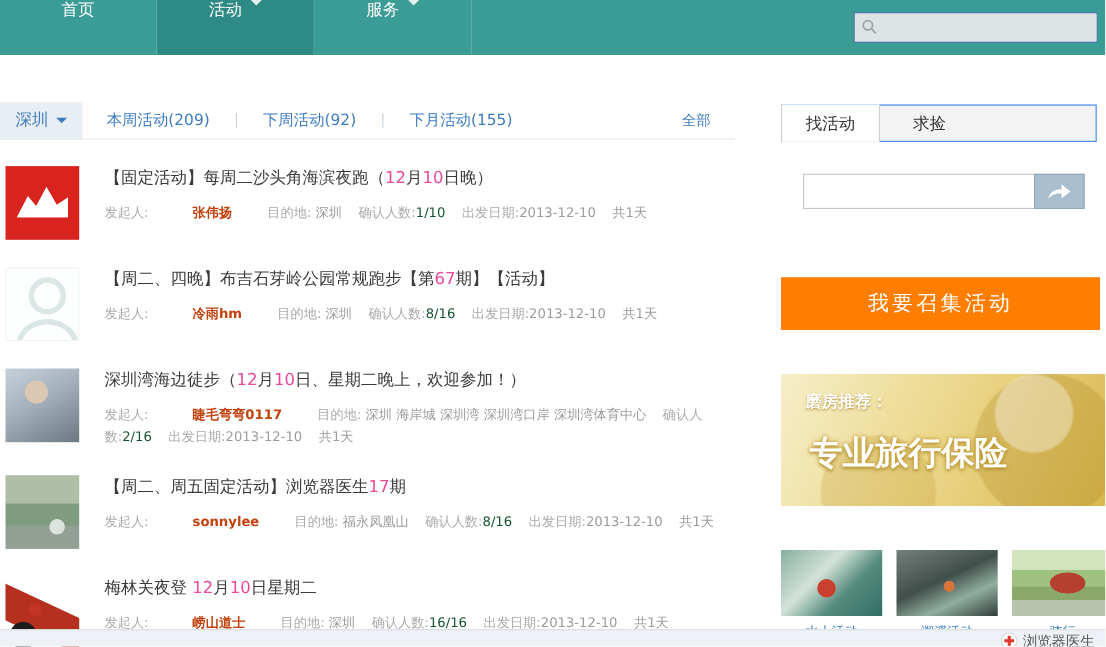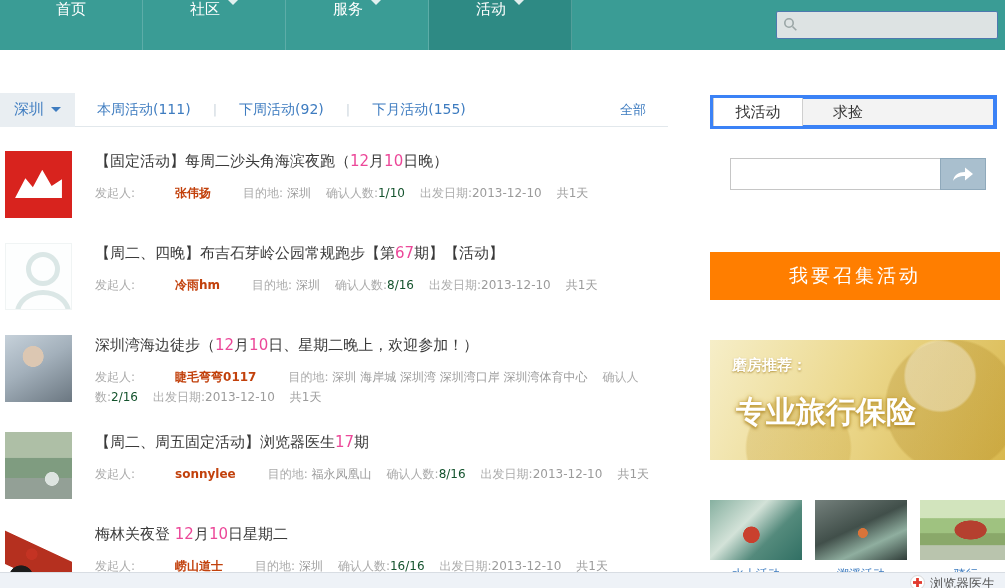--- a/index.html
+++ b/index.html
@@ -60,21 +60,21 @@
   .item-title { font-size:15px; color:#3a3a3a; margin-bottom:12px; cursor:pointer; }
   .item-title .hl { color:#ec4899; }
   .item-meta { font-size:12px; color:#ababab; line-height:20px; max-width:575px; }
   .mgroup { margin-right:15px; white-space:normal; }
   .mgroup.first { margin-right:32px; }
   .meta-val { color:#9b9b9b; }
   .meta-org { color:#c2410c; font-weight:bold;margin-left:40px; }
   .meta-num { color:#14532d; }
 
   
-  .tabs { display:flex; width:287px; height:34px; background:#f3f3f3; border:4px solid #3b82f6; }
+  .tabs { display:flex; width:287px; height:34px; background:#f3f3f3; border:1px solid #3b82f6; }
   .tab { width:90px; display:flex; align-items:center; justify-content:center; font-size:15px; color:#333; cursor:pointer; }
   .tab.active { background:#fff; border-right:1px solid #cfcfcf; margin:-1px 0 -1px -1px; border-left:1px solid #cfcfcf; }
   .side-search { display:flex; margin:29px 0 0 20px; }
   .side-search input { width:210px; height:32px; border:1px solid #c6c6c6; border-right:none; padding:0 8px;
                        font-size:13px; color:#555; outline:none; }
   .side-search button { width:46px; height:32px; background:#a9bfce; border:1px solid #8fa9bb;
                         display:flex; align-items:center; justify-content:center; cursor:pointer; }
   .cta { margin-top:62px; width:290px; height:48px; background:#FF7E00; color:#fff; font-size:19px;
          letter-spacing:3px; display:flex; align-items:center; justify-content:center; cursor:pointer;
          border:none; font-family:inherit; }
@@ -112,50 +112,46 @@
 </style>
 </head>
 <body>
 
 <div class="page">
 
   <div class="nav">
     <div class="nav-item">
       <span>首页</span>
     </div>
-    <div class="nav-item">
-      <span>社区</span>
+    <div class="nav-item active">
+      <span>活动</span>
       <span class="caret"></span>
     </div>
     <div class="nav-item">
       <span>服务</span>
-      <span class="caret"></span>
-    </div>
-    <div class="nav-item active">
-      <span>活动</span>
       <span class="caret"></span>
     </div>
     <div class="nav-search">
       <svg class="mag" width="15" height="15" viewBox="0 0 15 15">
         <circle cx="6" cy="6" r="4.2" fill="none" stroke="#9aa6a6" stroke-width="1.6"></circle>
         <line x1="9.5" y1="9.5" x2="13.3" y2="13.3" stroke="#9aa6a6" stroke-width="1.6"></line>
       </svg>
       <input type="text" placeholder="" style="">
     </div>
   </div>
 
   <div class="content">
 
     <div class="main">
       <div class="filterbar">
         <div class="city-box">
           <span>深圳</span>
           <span class="caret-blue"></span>
         </div>
-        <a class="filter-link">本周活动(111)</a>
+        <a class="filter-link">本周活动(209)</a>
         <span class="filter-sep">|</span>
         <a class="filter-link">下周活动(92)</a>
         <span class="filter-sep">|</span>
         <a class="filter-link">下月活动(155)</a>
         <a class="all-link">全部</a>
       </div>
 
       <div class="list">
   <div class="item">
     <div class="thumb thumb-mofang-logo"></div>

